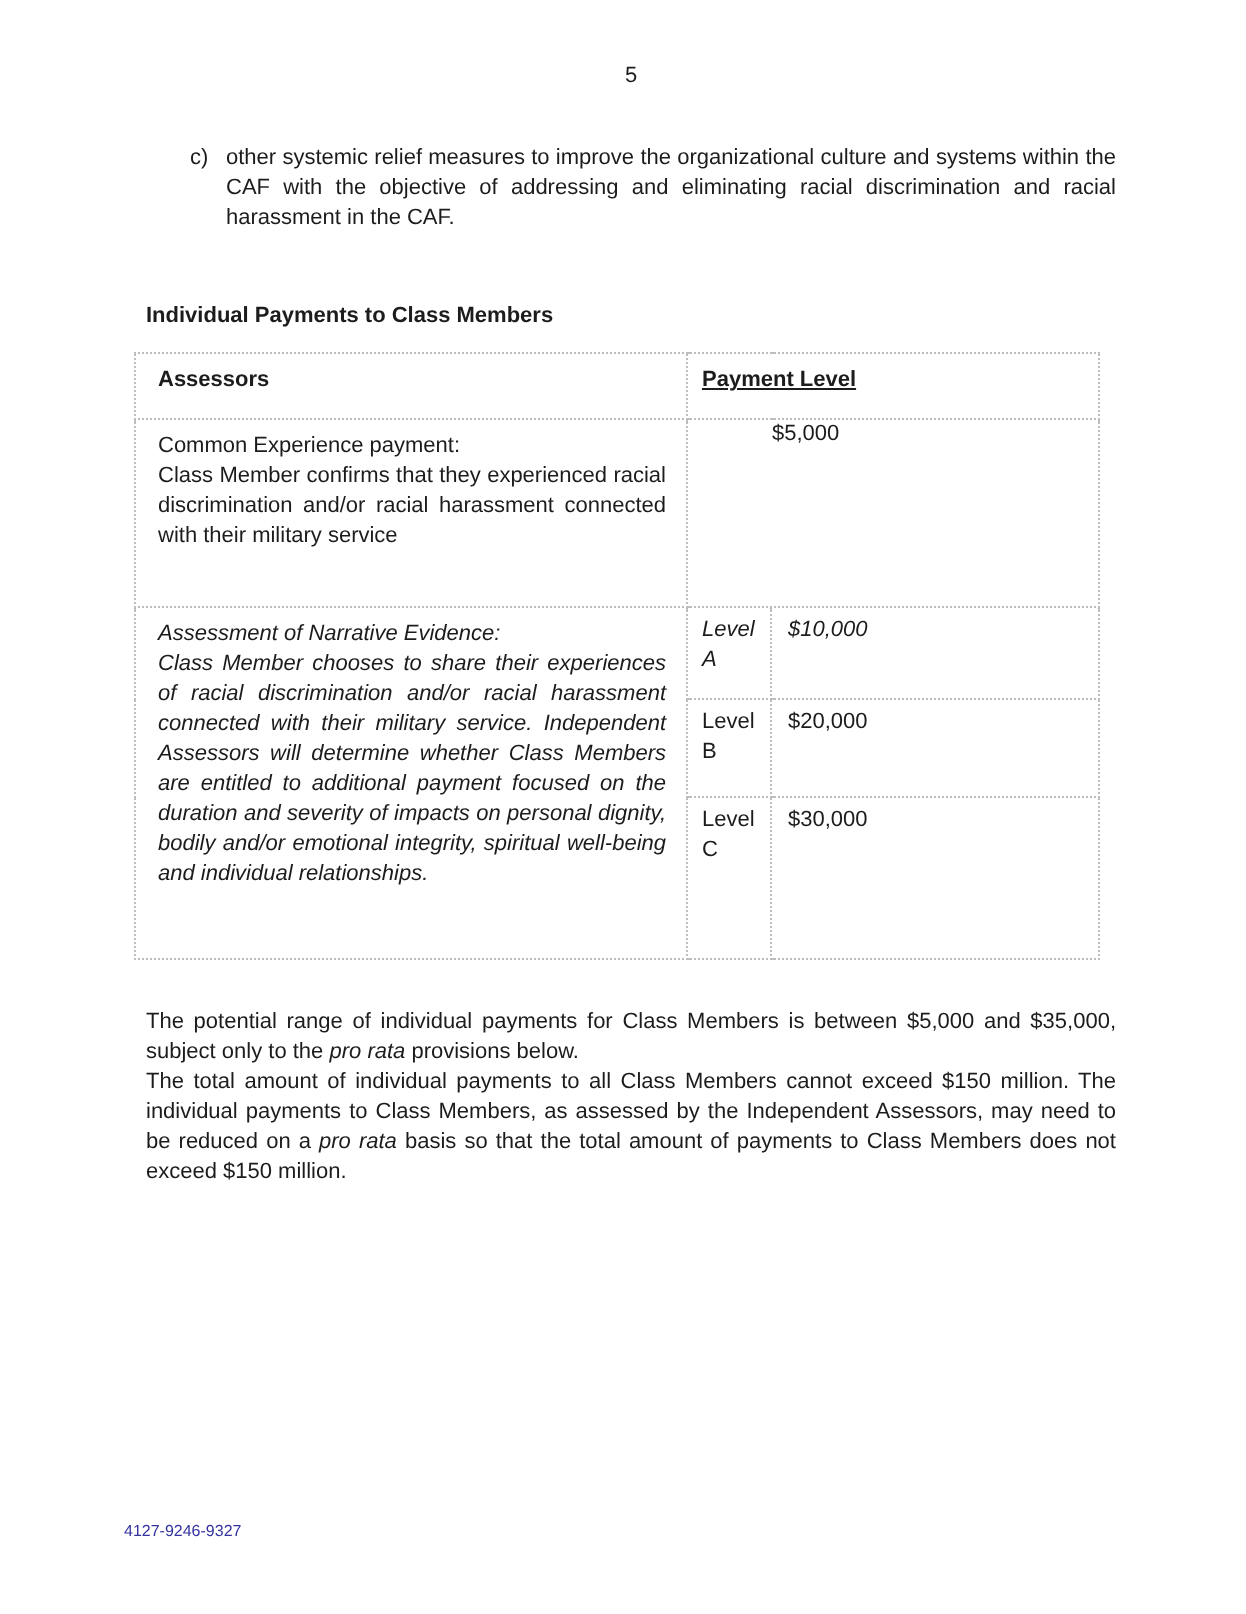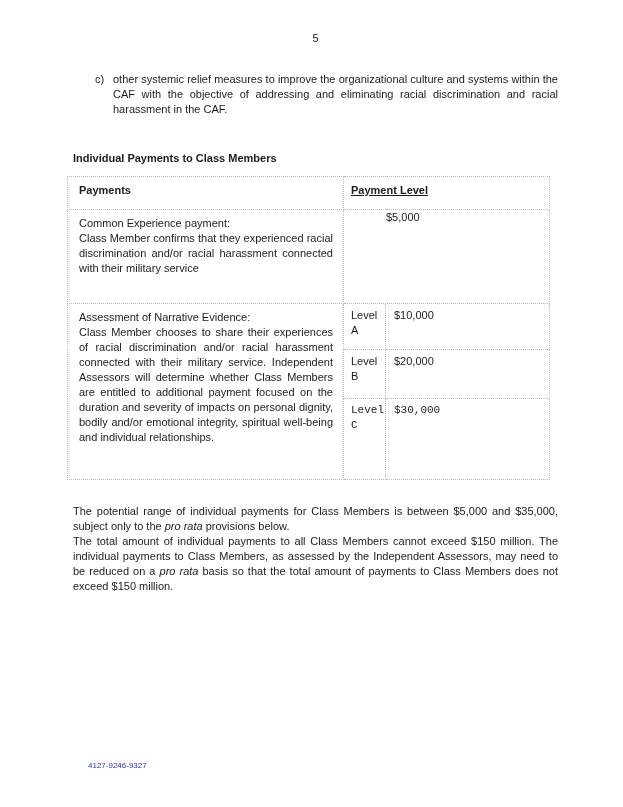--- a/index.html
+++ b/index.html
@@ -66,31 +66,31 @@
     height: 94px;
   }
   td.level-cell {
     vertical-align: middle;
     padding: 4px 4px 4px 7px;
   }
   td.amount-cell {
     vertical-align: middle;
     padding: 4px 4px 4px 8px;
   }
-  tr.lvl-a td { height: 46px; }
+  tr.lvl-a td { height: 46px; font-style: italic; }
   tr.lvl-b td { height: 49px; }
-  tr.lvl-c td { height: 81px; font-family: Liberation Mono, monospace; }
+  tr.lvl-c td { height: 81px; }
   .para { text-align: justify; }
   .p1 { margin-top: 24px; }
   .p2 { }
   .p3 { margin-top: 13px; }
   .ital { font-style: italic; }
   .doc-footer {
     position: absolute;
-    left: 88px;
+    left: 62px;
     top: 761px;
     font-size: 8px;
     line-height: 10px;
     color: #3333a0;
   }
 </style>
 </head>
 <body>
 
 <div class="page">
@@ -105,21 +105,21 @@
   <div class="section-heading">Individual Payments to Class Members</div>
 
   <table class="payments">
     <colgroup>
       <col style="width:276px">
       <col style="width:42px">
       <col style="width:164px">
     </colgroup>
     <tbody>
         <tr>
-      <td class="cat-cell head-cell">Payments</td>
+      <td class="cat-cell head-cell">Assessors</td>
       <td class="head-cell pay-head" colspan="2">Payment Level</td>
     </tr>
     <tr>
       <td class="cat-cell">
         <div>Common Experience payment:</div>
         <div class="cat-body">Class Member confirms that they experienced racial discrimination and/or racial harassment connected with their military service</div>
       </td>
       <td class="amount-merged" colspan="2">$5,000</td>
     </tr>
     <tr class="lvl-a">

